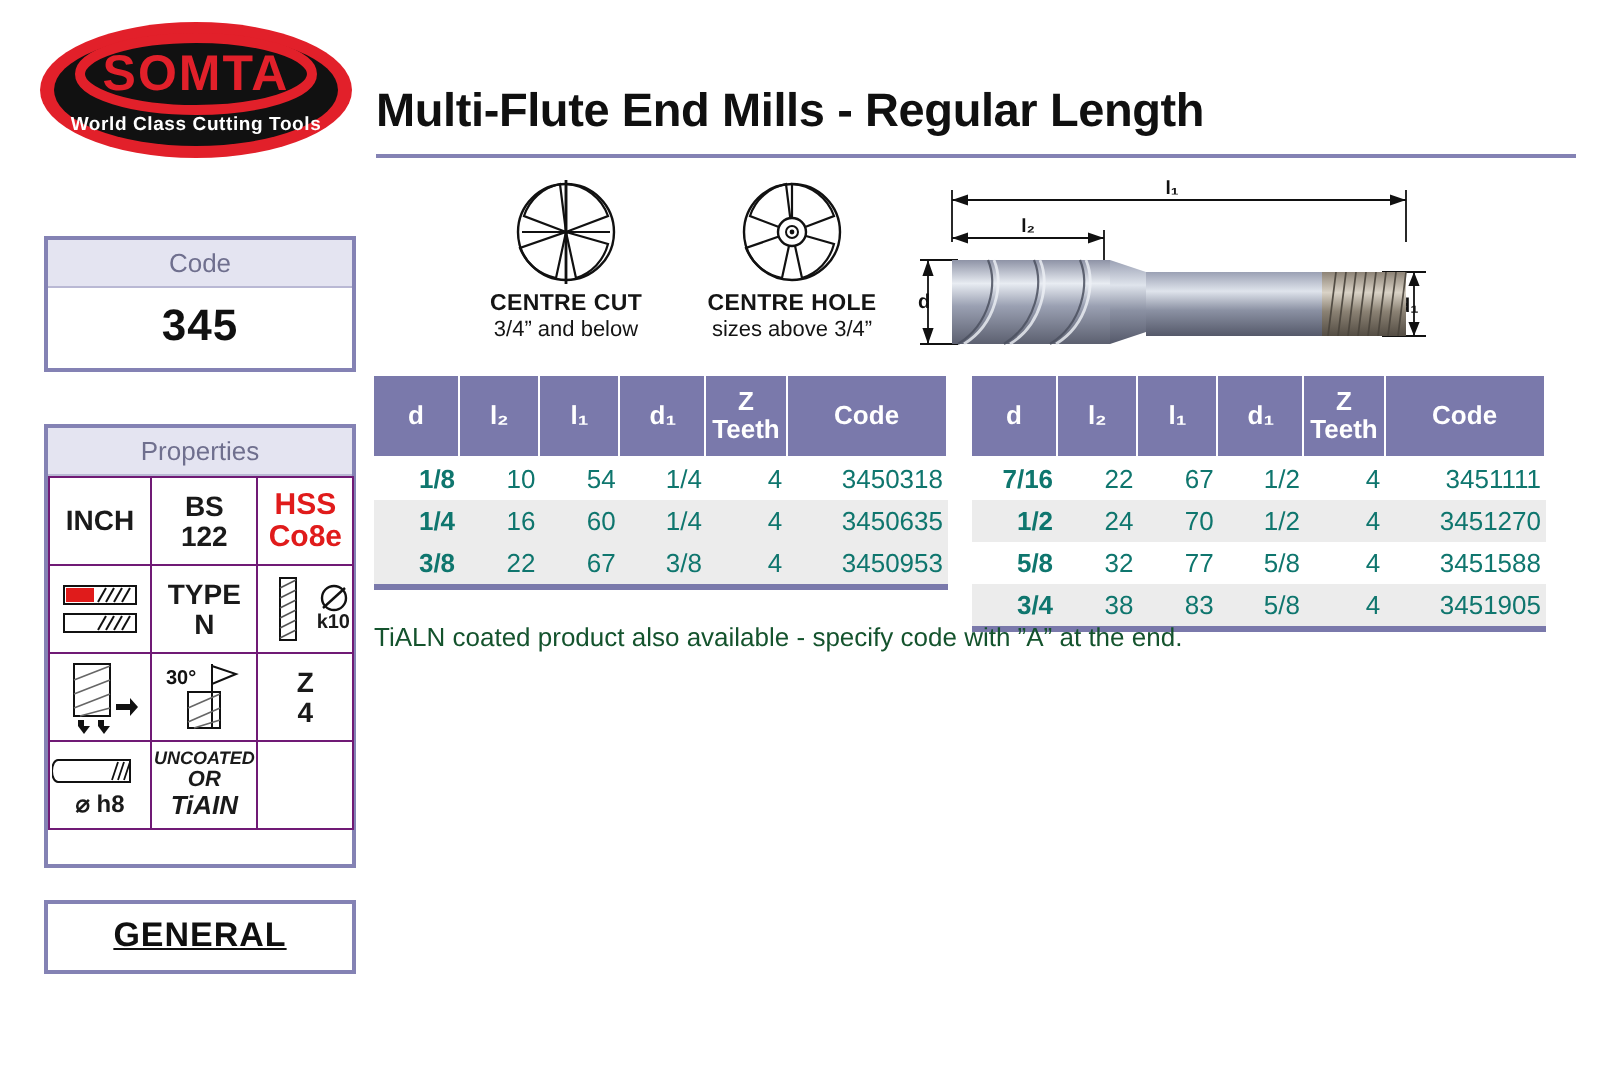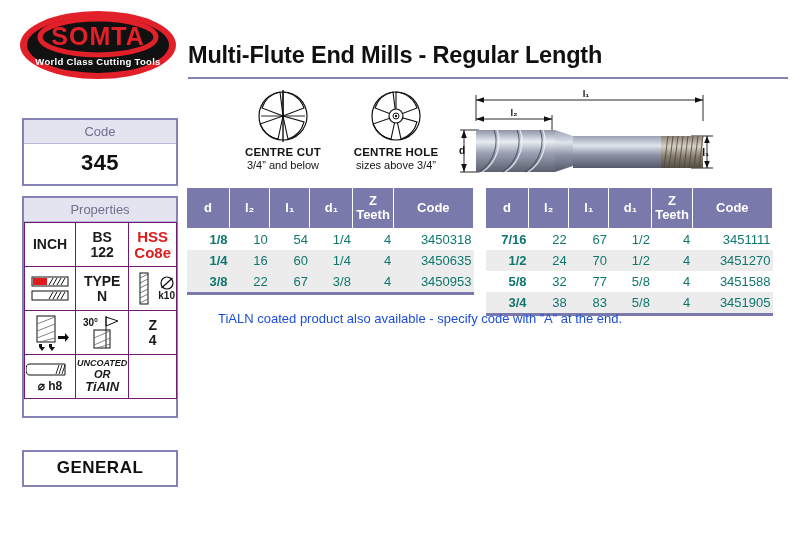--- a/index.html
+++ b/index.html
@@ -30,23 +30,23 @@
   .panel-head{
     background:#e4e4f1;color:#6f6f8e;font-size:13px;text-align:center;
     padding:4px 0 4px;border-bottom:1px solid #b9b8d4;
   }
   .panel-body{
     text-align:center;font-size:22px;font-weight:bold;color:#101010;
     padding:6px 0 8px;letter-spacing:0.5px;
   }
   #code-panel{left:22px;top:118px;width:156px;}
   #materials-panel{left:22px;top:450px;width:156px;}
-  #materials-panel .panel-body{font-size:17px;padding:6px 0 7px;}
-
-  #props-panel{left:22px;top:196px;width:156px;height:222px;}
+  #materials-panel .panel-body{font-size:17px;padding:6px 0 7px;text-decoration:underline;}
+
+  #props-panel{left:22px;top:212px;width:156px;height:222px;}
   .props-grid{display:table;width:100%;border-collapse:collapse;}
   .props-row{display:table-row;}
   .props-cell{
     display:table-cell;border:1px solid #701a75;width:33.33%;height:44px;
     vertical-align:middle;text-align:center;box-sizing:border-box;
     font-size:14px;font-weight:bold;line-height:1.05;padding:1px;
   }
   .props-cell.red{color:#e01b1b;font-size:15px;}
   .props-cell.small{font-size:9px;font-style:italic;}
   .props-cell.blank{}
@@ -76,21 +76,21 @@
   table.data tbody td{
     border:none;text-align:right;padding:3px 2px;color:#0f766e;font-size:13px;
   }
   table.data tbody td.dcol{font-weight:bold;}
   table.data tbody tr.alt td{background:#ececec;}
   table.data tfoot td{padding:0;}
   .tbl-baseline{height:3px;background:#7a79ab;}
 
   
   .footnote{
-    position:absolute;left:187px;top:311px;font-size:13px;color:#1d4ed8;margin-left:31px;
+    position:absolute;left:187px;top:311px;font-size:13px;color:#14532d;
   }
 </style>
 </head>
 <body>
 
 <div class="page">
 
   <div class="logo">
     <svg width="160" height="74" viewBox="0 0 160 74">
       <ellipse cx="80" cy="37" rx="78" ry="34" fill="#e2202a"></ellipse>

